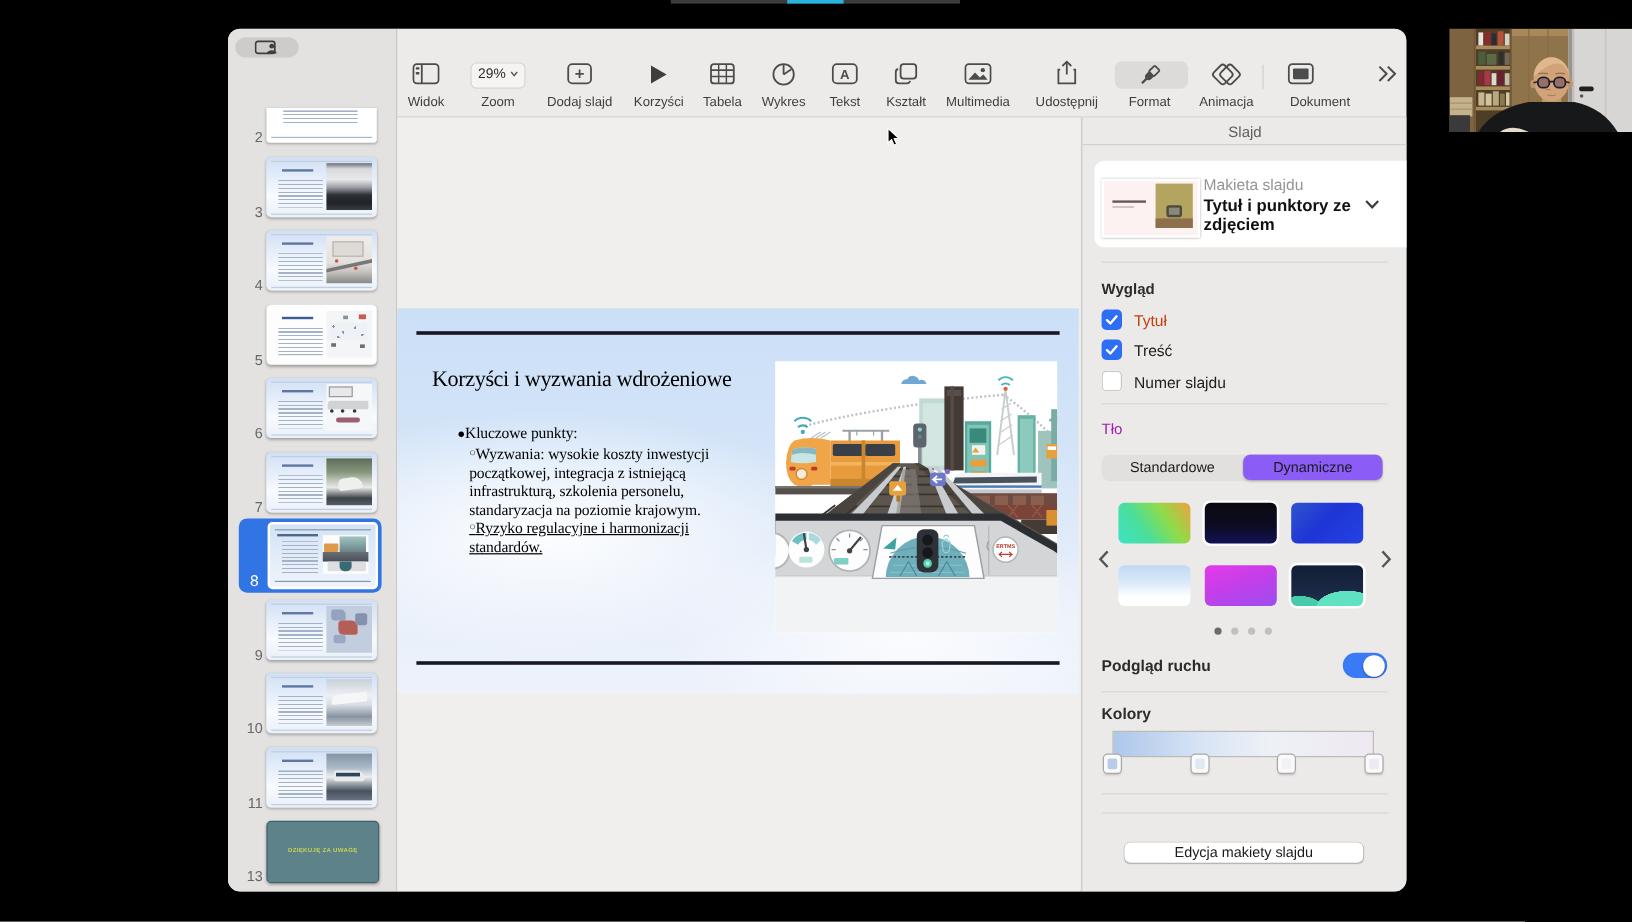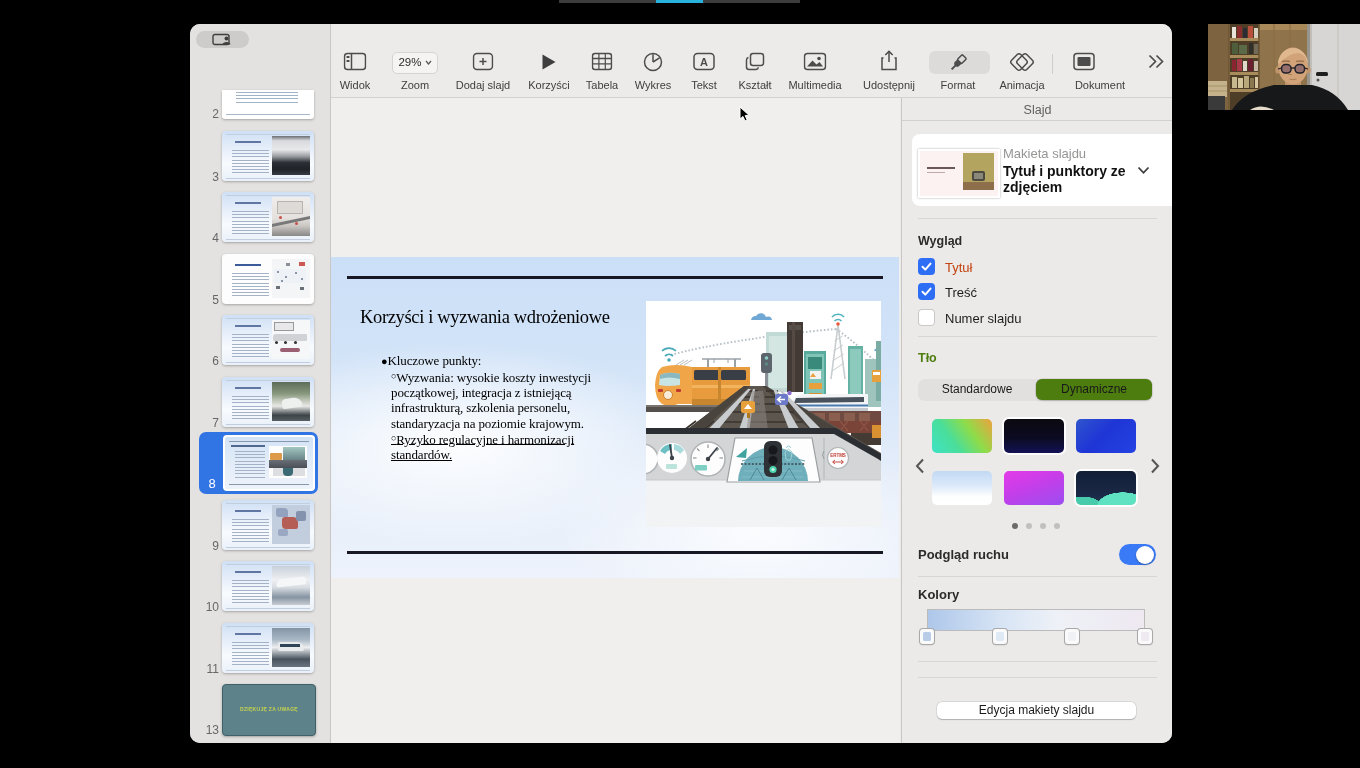--- a/index.html
+++ b/index.html
@@ -502,25 +502,25 @@
     <div class="a" style="left:43px;top:162px;font-size:13px;color:#c2410c;">Tytuł</div>
     <div class="a" style="left:16px;top:185px;width:17px;height:17px;border-radius:4px;background:#2e6ef5;">
       <svg width="17" height="17" viewBox="0 0 17 17">
           <path d="M4.5 8.8 L7.3 11.6 L12.5 5.6" fill="none" stroke="#fff" stroke-width="2" stroke-linecap="round" stroke-linejoin="round"></path>
         </svg>
     </div>
     <div class="a" style="left:43px;top:187px;font-size:13px;color:#1c1c1c;">Treść</div>
     <div class="a" style="left:16px;top:211px;width:17px;height:17px;border-radius:4px;background:#fff;box-shadow:inset 0 0 0 1px #c9c8c7;"></div>
     <div class="a" style="left:43px;top:213px;font-size:13px;color:#1c1c1c;">Numer slajdu</div>
     <div class="pdiv" style="top:238px;"></div>
-    <div class="a" style="left:16px;top:253px;font-size:12.5px;font-weight:bold;color:#4d7c0f;">Tło</div>
+    <div class="a" style="left:16px;top:253px;font-size:12.5px;font-weight:normal;color:#a21caf;">Tło</div>
 
     <div class="a" style="left:16px;top:281px;width:234px;height:22px;background:#e2e0df;border-radius:7px;">
       <div class="a seg" style="left:0;top:0;width:118px;">Standardowe</div>
-      <div class="a seg" style="left:118px;top:0;width:116px;background:#4d7c0f;border-radius:6px;box-shadow:0 0 0 0.5px rgba(0,0,0,.15),0 1px 2px rgba(0,0,0,.15);">Dynamiczne</div>
+      <div class="a seg" style="left:118px;top:0;width:116px;background:#8b5cf6;border-radius:6px;box-shadow:0 0 0 0.5px rgba(0,0,0,.15),0 1px 2px rgba(0,0,0,.15);">Dynamiczne</div>
     </div>
 
     <div class="a sw" style="left:30px;top:321px;background:linear-gradient(55deg,#3ee2c5 0%,#4ade9a 35%,#8edc4a 65%,#eea23e 100%);"></div>
     <div class="a sw" style="left:102px;top:321px;background:linear-gradient(180deg,#0b0a10 0%,#0c0b22 55%,#131255 100%);box-shadow:0 0 0 2px #fdfdfd;"></div>
     <div class="a sw" style="left:174px;top:321px;background:linear-gradient(135deg,#2f55cd 0%,#1f35d6 45%,#2442e2 100%);"></div>
     <div class="a sw" style="left:30px;top:373px;background:linear-gradient(180deg,#c2d9f3 0%,#dceafa 45%,#fdfefe 75%,#fff 100%);"></div>
     <div class="a sw" style="left:102px;top:373px;background:linear-gradient(160deg,#e43be8 0%,#c53ee9 45%,#9b4ef0 100%);"></div>
     <div class="a sw" style="left:174px;top:373px;background:radial-gradient(ellipse 42px 22px at 78% 102%, #5fe2c2 60%, transparent 61%),radial-gradient(ellipse 30px 16px at 12% 104%, #48cbaa 60%, transparent 61%),radial-gradient(ellipse 26px 12px at 45% 108%, #54d6b6 60%, transparent 61%),linear-gradient(180deg,#121e36 0%,#1a2946 70%,#223a52 100%);box-shadow:0 0 0 2px #fdfdfd;"></div>
     <svg class="a" style="left:13px;top:360px" width="10" height="16" viewBox="0 0 10 16">
         <path d="M8 1.5 L2 8 L8 14.5" fill="none" stroke="#555" stroke-width="2"></path>

